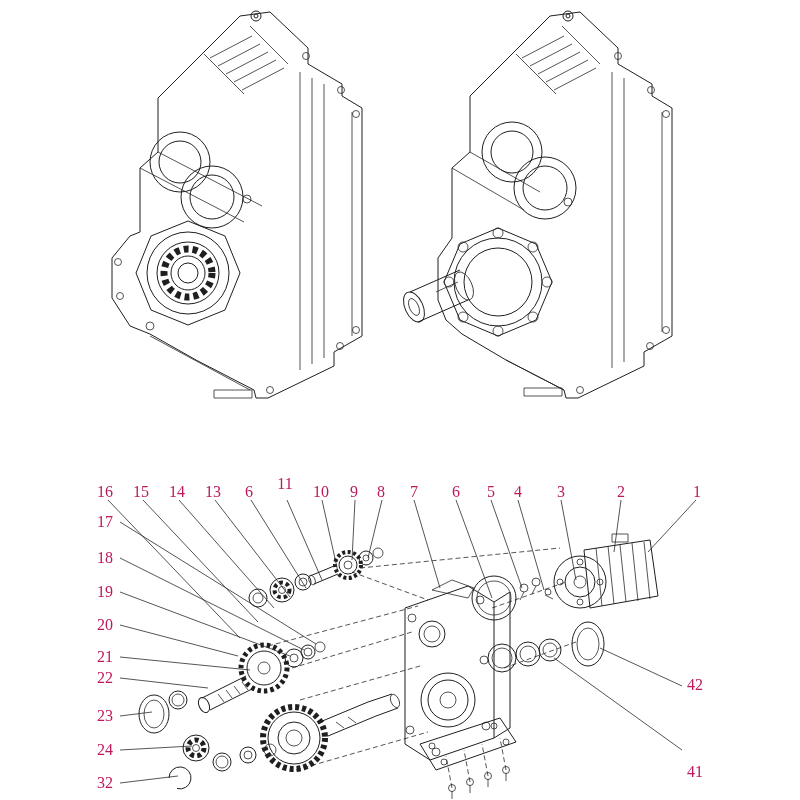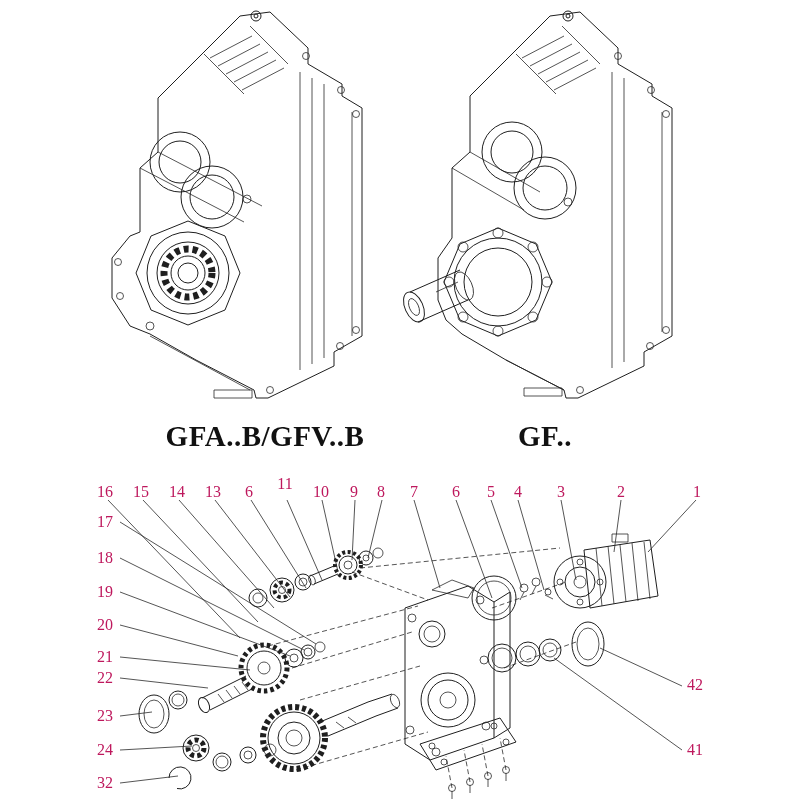--- a/index.html
+++ b/index.html
@@ -269,22 +269,20 @@
       <path class="thin" d="M120,678 L208,688"></path>
       <path class="thin" d="M120,716 L152,712"></path>
       <path class="thin" d="M120,750 L192,746"></path>
       <path class="thin" d="M120,783 L178,776"></path>
       <path class="thin" d="M682,686 L600,648"></path>
       <path class="thin" d="M682,750 L554,658"></path>
     </g>
   </g>
 </svg>
 
-<div class="model-label" style="left:125px;top:420px;width:280px;">GFA..B/GFV..B</div>
-<div class="model-label" style="left:475px;top:420px;width:140px;">GF..</div>
 
 <span class="callout" style="left:105px;top:492px;">16</span>
 <span class="callout" style="left:141px;top:492px;">15</span>
 <span class="callout" style="left:177px;top:492px;">14</span>
 <span class="callout" style="left:213px;top:492px;text-align:right;">13</span>
 <span class="callout" style="left:249px;top:492px;">6</span>
 <span class="callout" style="left:285px;top:484px;">11</span>
 <span class="callout" style="left:321px;top:492px;">10</span>
 <span class="callout" style="left:354px;top:492px;">9</span>
 <span class="callout" style="left:381px;top:492px;">8</span>
@@ -300,15 +298,15 @@
 <span class="callout" style="left:105px;top:558px;">18</span>
 <span class="callout" style="left:105px;top:592px;">19</span>
 <span class="callout" style="left:105px;top:625px;">20</span>
 <span class="callout" style="left:105px;top:657px;font-family:Liberation Serif, serif;">21</span>
 <span class="callout" style="left:105px;top:678px;">22</span>
 <span class="callout" style="left:105px;top:716px;">23</span>
 <span class="callout" style="left:105px;top:750px;">24</span>
 <span class="callout" style="left:105px;top:783px;">32</span>
 
 <span class="callout" style="left:695px;top:685px;">42</span>
-<span class="callout" style="left:695px;top:750px;">41</span>
+<span class="callout" style="left:695px;top:772px;">41</span>
 
 </div>
 
 </body></html>

